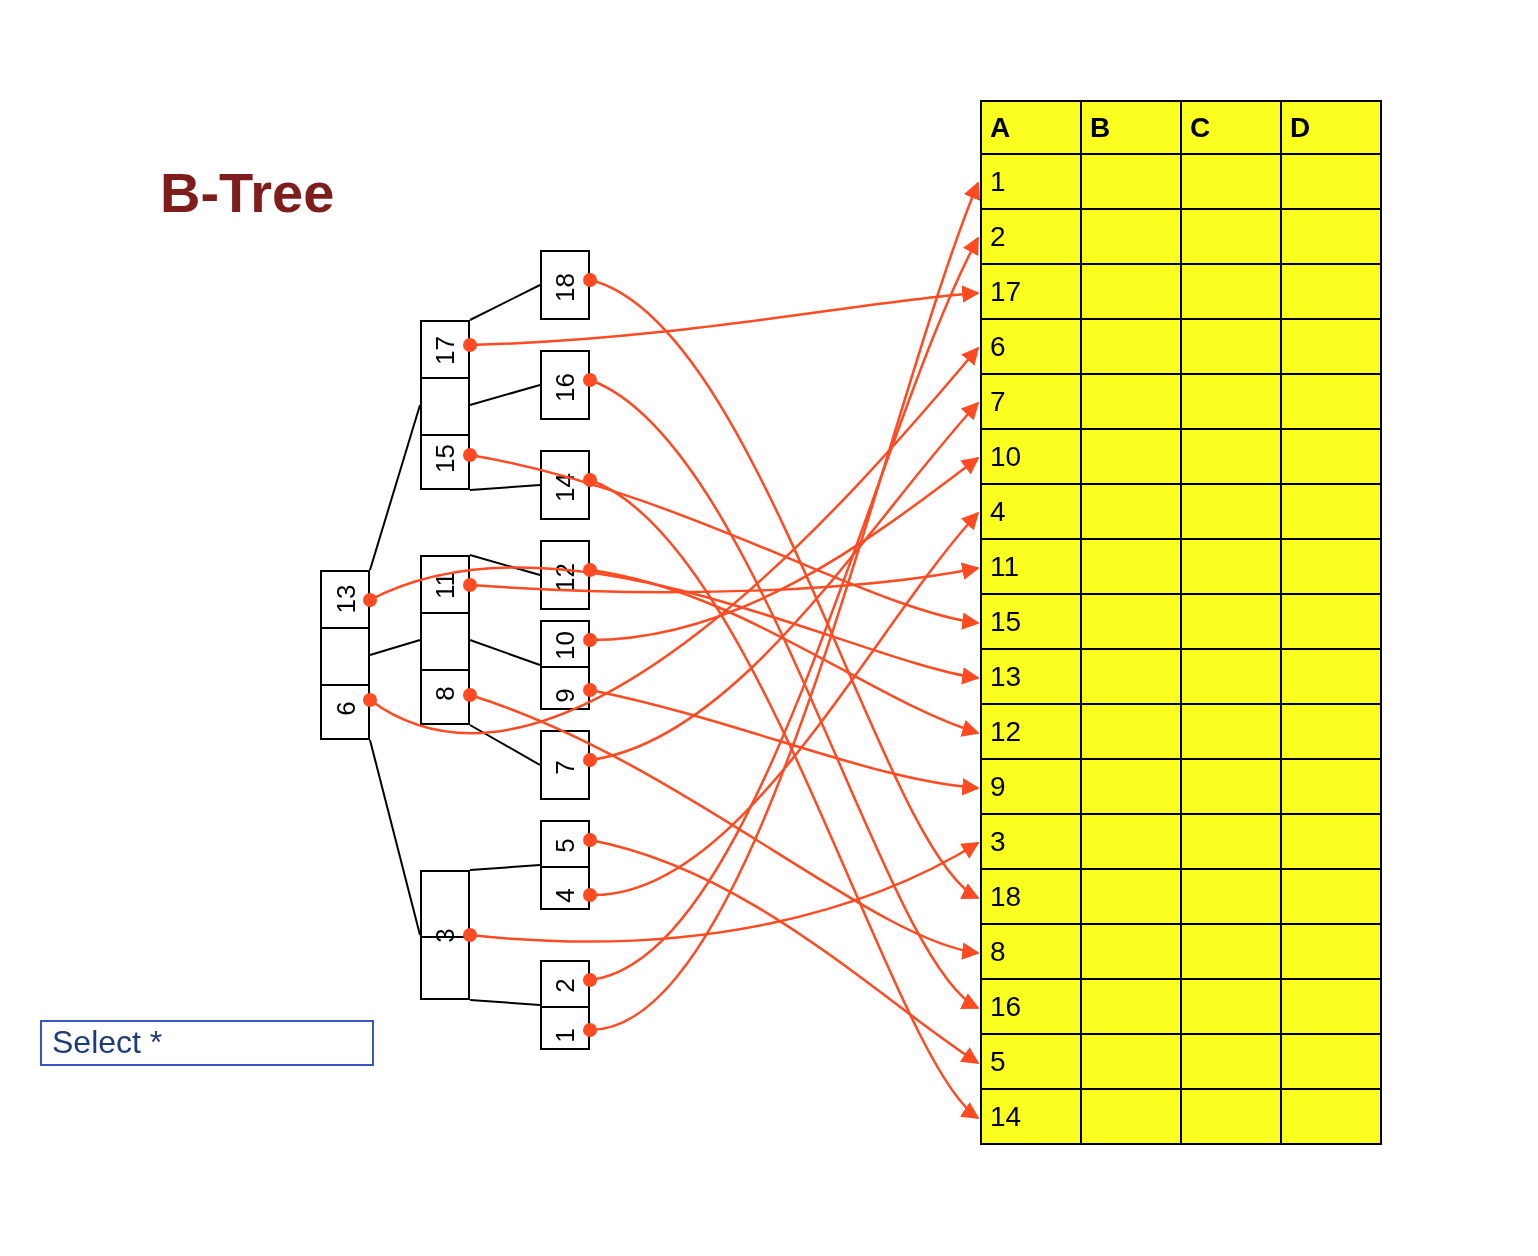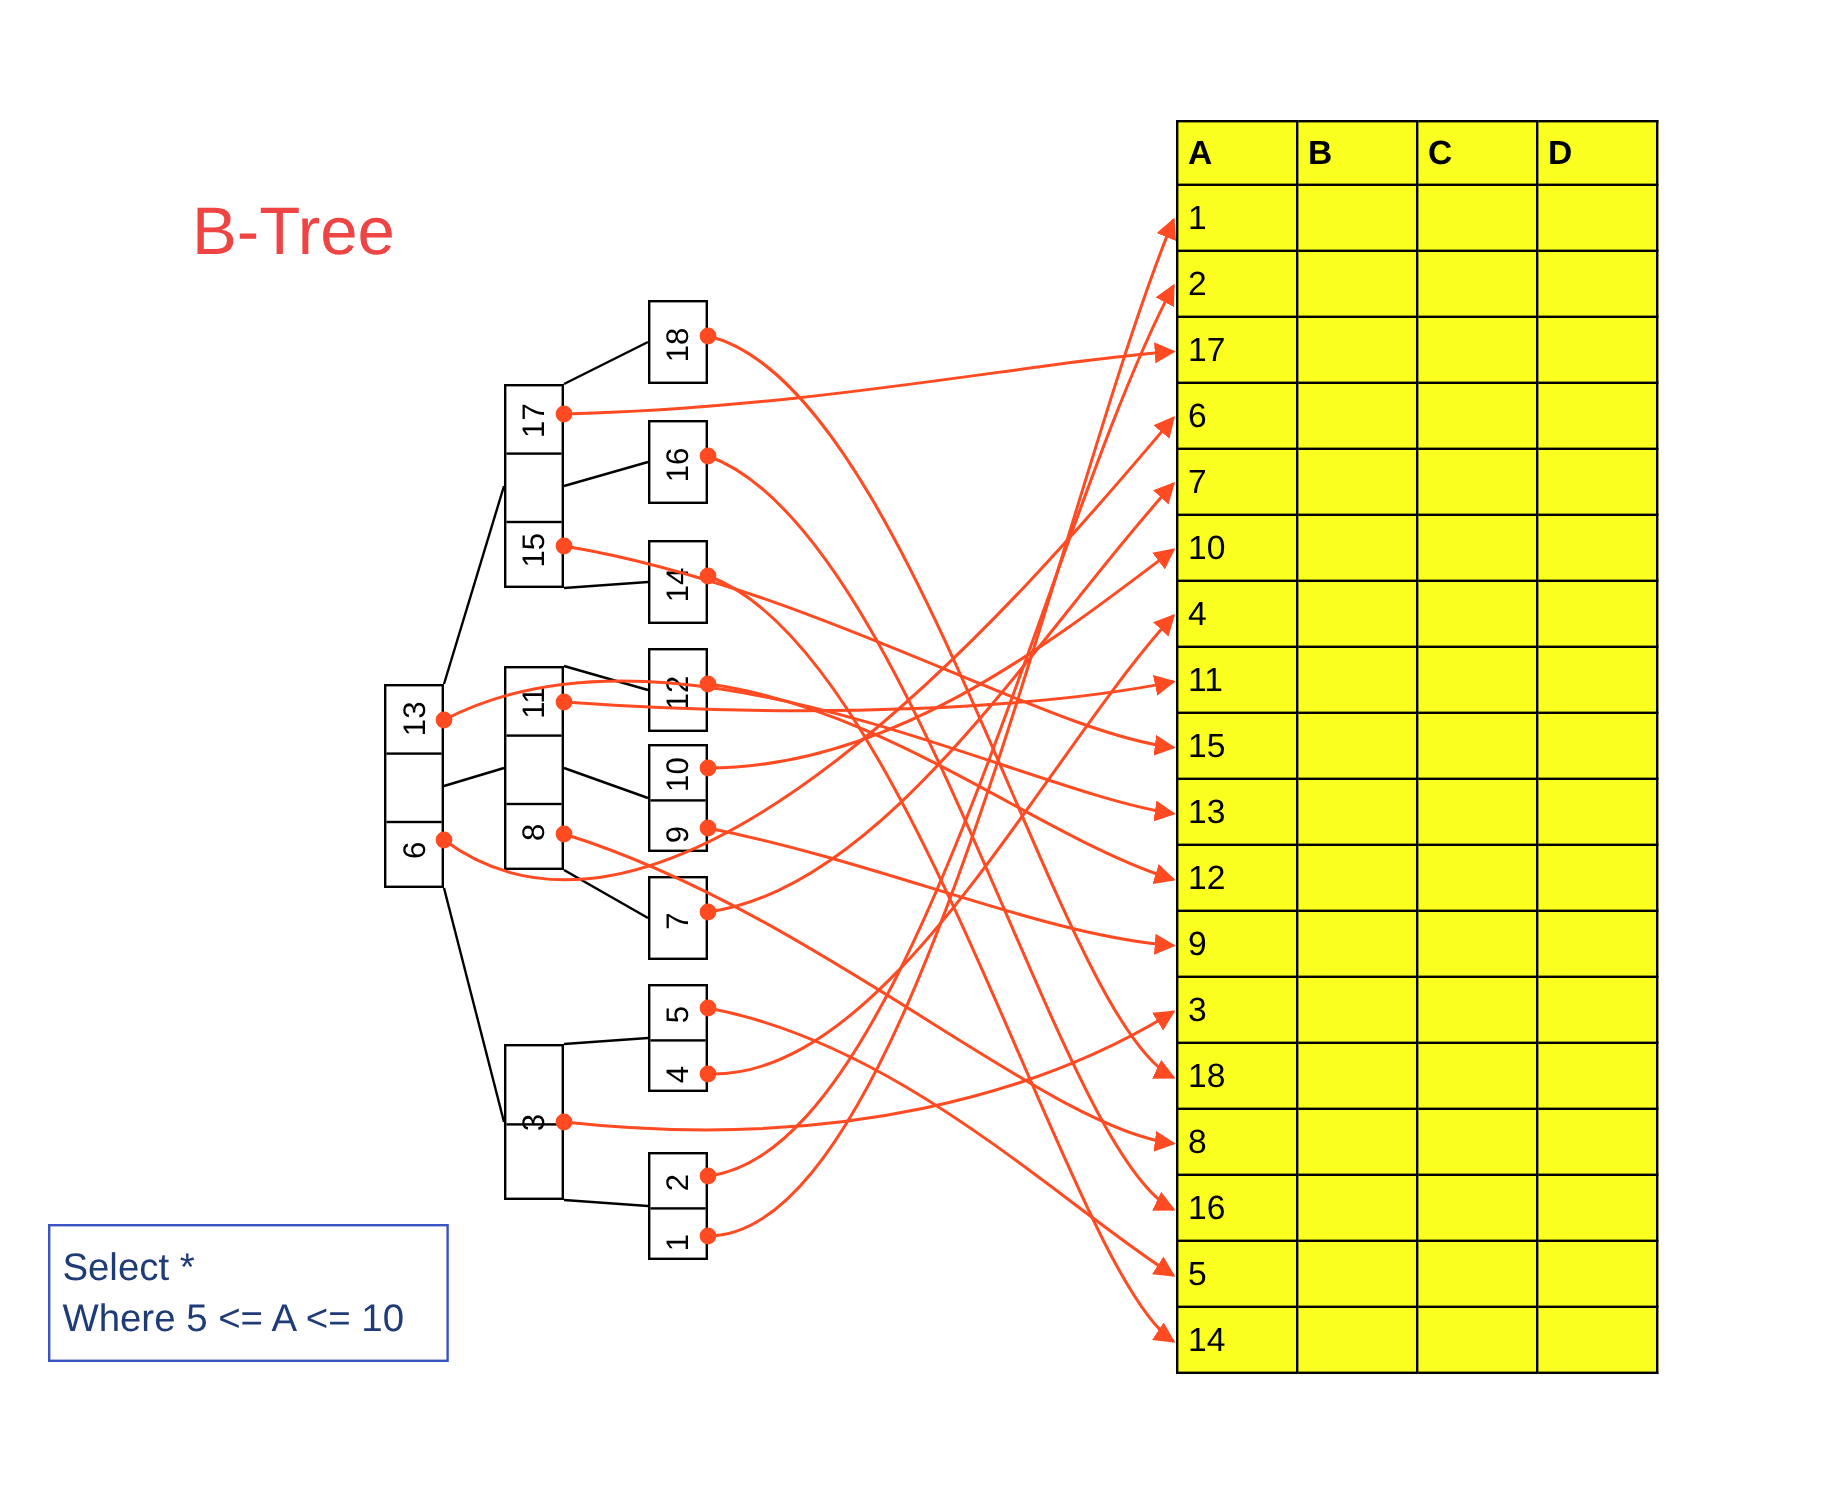--- a/index.html
+++ b/index.html
@@ -7,30 +7,30 @@
     padding: 0;
     width: 1538px;
     height: 1256px;
     background: #ffffff;
     font-family: Arial, Helvetica, sans-serif;
     position: relative;
     overflow: hidden;
   }
   .title {
     position: absolute;
-    font-weight: normal;
-    color: #ef4444;
+    font-weight: bold;
+    color: #7f1d1d;
     font-size: 56px;
   }
   .query-box {
     position: absolute;
     border: 2px solid #3a54c4;
     color: #1f3c77;
     font-size: 32px;
-    padding: 14px 10px;
+    padding: 0 10px;
     line-height: 1.3;
     background: #ffffff;
   }
   .node {
     position: absolute;
     border: 2px solid #000000;
     background: #ffffff;
     box-sizing: border-box;
   }
   .node .sep {
@@ -78,21 +78,20 @@
     pointer-events: none;
   }
 </style>
 </head>
 <body>
 
 <div class="title" style="left:160px; top:160px;">B-Tree</div>
 
 <div class="query-box" style="left:40px; top:1020px; width:310px;">
   <div>Select *</div>
-  <div>Where 5 &lt;= A &lt;= 10</div>
 </div>
 
 <table class="table" style="left:980px; top:100px;">
   <thead>
     <tr>
       <th style="width:100px; height:53px;">A</th>
       <th style="width:100px;">B</th>
       <th style="width:100px;">C</th>
       <th style="width:100px;">D</th>
     </tr>

